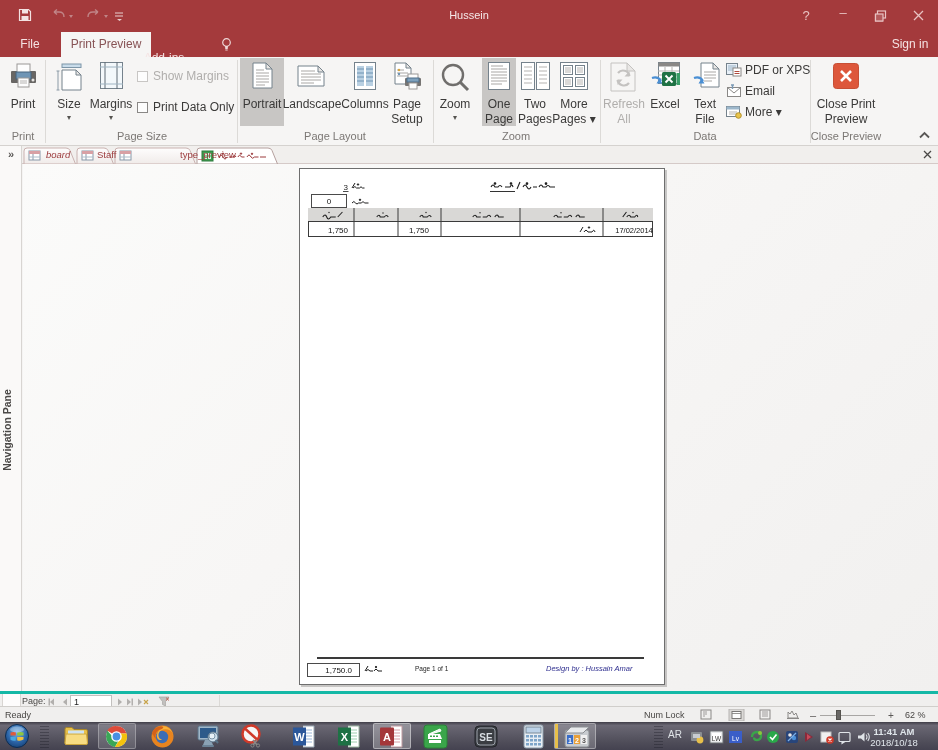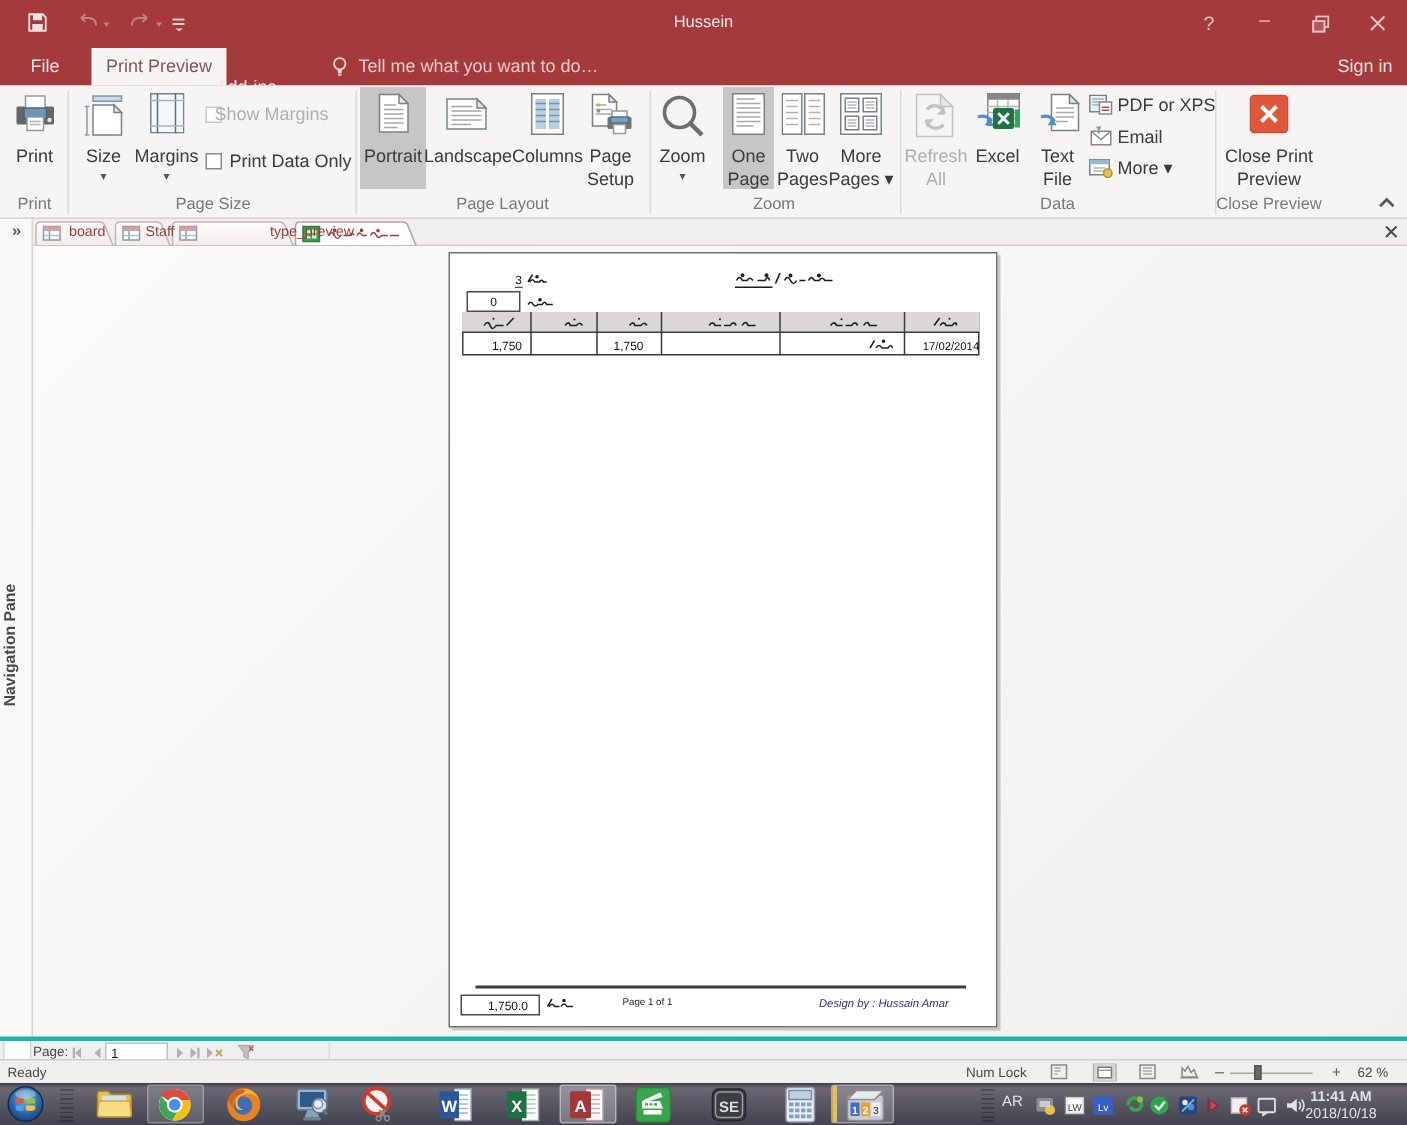--- a/index.html
+++ b/index.html
@@ -63,21 +63,20 @@
 </div>
 <div id="tabrow">
   <div class="rtab" style="left:10px;width:40px;">File</div>
   <div id="ppt">Print Preview</div>
   <div class="rtab" style="left:139px;width:50px;margin-top:14px;">Add-ins</div>
   <svg class="abs" style="left:221px;top:5px;" width="11" height="16" viewBox="0 0 11 16">
     <circle cx="5.5" cy="5.5" r="3.8" fill="none" stroke="#eed7d7" stroke-width="1.2"></circle>
     <path d="M4 9 L7 9 L6.7 12 L4.3 12 Z" fill="#eed7d7"></path>
     <path d="M4.3 13 L6.7 13" stroke="#eed7d7"></path>
   </svg>
-  <div class="rtab" style="left:239px;width:220px;text-align:left;color:#e9cbcb;">Tell me what you want to do…</div>
   <div class="rtab" style="left:886px;width:48px;">Sign in</div>
 </div>
 <div id="ribbon">
 
   <div class="gsep" style="left:45px;"></div>
   <div class="gsep" style="left:237px;"></div>
   <div class="gsep" style="left:433px;"></div>
   <div class="gsep" style="left:600px;"></div>
   <div class="gsep" style="left:810px;"></div>
 
@@ -114,21 +113,21 @@
     <rect x="0.5" y="0.5" width="22" height="26" fill="#f3f8fb" stroke="#75828c"></rect>
     <line x1="5" y1="0" x2="5" y2="27" stroke="#5e6b75"></line>
     <line x1="17" y1="0" x2="17" y2="27" stroke="#5e6b75"></line>
     <line x1="0" y1="5" x2="23" y2="5" stroke="#9fb4c2"></line>
     <line x1="0" y1="22" x2="23" y2="22" stroke="#9fb4c2"></line>
   </svg>
   <div class="blabel" style="left:88px;top:40px;width:46px;">Margins</div>
   <div class="blabel dd" style="left:88px;top:56px;width:46px;">▾</div>
 
   <div class="abs" style="left:137px;top:14px;width:11px;height:11px;background:#fdfdfd;border:1px solid #c8c6c4;"></div>
-  <div class="blabel gray" style="left:136px;top:12px;width:90px;text-align:center;">Show Margins</div>
+  <div class="blabel gray" style="left:153px;top:12px;width:90px;text-align:left;">Show Margins</div>
   <div class="abs" style="left:137px;top:45px;width:11px;height:11px;background:#fdfdfd;border:1px solid #8a8886;"></div>
   <div class="blabel" style="left:153px;top:43px;width:95px;text-align:left;">Print Data Only</div>
 
   <div class="abs" style="left:240px;top:1px;width:44px;height:68px;background:#c8c6c4;"></div>
   <svg class="abs" style="left:252px;top:5px;" width="21" height="27" viewBox="0 0 21 27">
     <path d="M1 1 L14 1 L20 7 L20 26 L1 26 Z" fill="#fff" stroke="#75828c"></path>
     <path d="M14 1 L14 7 L20 7 Z" fill="#e8e6e4" stroke="#75828c"></path>
     <g stroke="#a9a7a5">
         <line x1="4" y1="8" x2="12" y2="8"></line>
         <line x1="4" y1="11" x2="17" y2="11"></line>
@@ -372,21 +371,21 @@
         <line x1="207.5" y1="7" x2="207.5" y2="13" stroke="#3f9c50"></line>
     </g>
 
     <g stroke="#9c3b3d" fill="none" stroke-width="1">
       <path d="M219 11 q2 -4 4 0 t4 0 M229 11 l4 0 q2 -3 3 0 M238 11 q1.5 -3.5 3.5 0 l3 0 M247 11 q2 -4 4 0 q1.5 2.5 3.5 0 l4 0 M260 11 l6 0"></path>
       <circle cx="223" cy="7.6" r="0.7" fill="#9c3b3d"></circle>
         <circle cx="241" cy="7.6" r="0.7" fill="#9c3b3d"></circle>
         <circle cx="252" cy="7.8" r="0.7" fill="#9c3b3d"></circle>
     </g>
   </svg>
-  <div class="abs" style="left:46px;top:3px;width:48px;font-size:9.5px;color:#9c3b3d;">board</div>
+  <div class="abs" style="left:46px;top:3px;width:48px;font-size:9.5px;color:#9c3b3d;font-style:italic;">board</div>
   <div class="abs" style="left:97px;top:3px;width:30px;font-size:9.5px;color:#9c3b3d;">Staff</div>
   <div class="abs" style="left:136px;top:3px;width:58px;font-size:9.5px;color:#9c3b3d;margin-left:44px;">type_preview</div>
   <svg class="abs" style="left:923px;top:4px;" width="9" height="9" viewBox="0 0 9 9">
       <path d="M1 1 L8 8 M8 1 L1 8" stroke="#4a4846" stroke-width="1.3"></path>
     </svg>
 </div>
 <div id="navpane">
     <div class="abs" style="left:2px;top:2px;width:18px;height:14px;color:#5a5856;font-size:11px;font-weight:bold;text-align:center;">»</div>
     <div id="navtext">Navigation Pane</div>
   </div>

